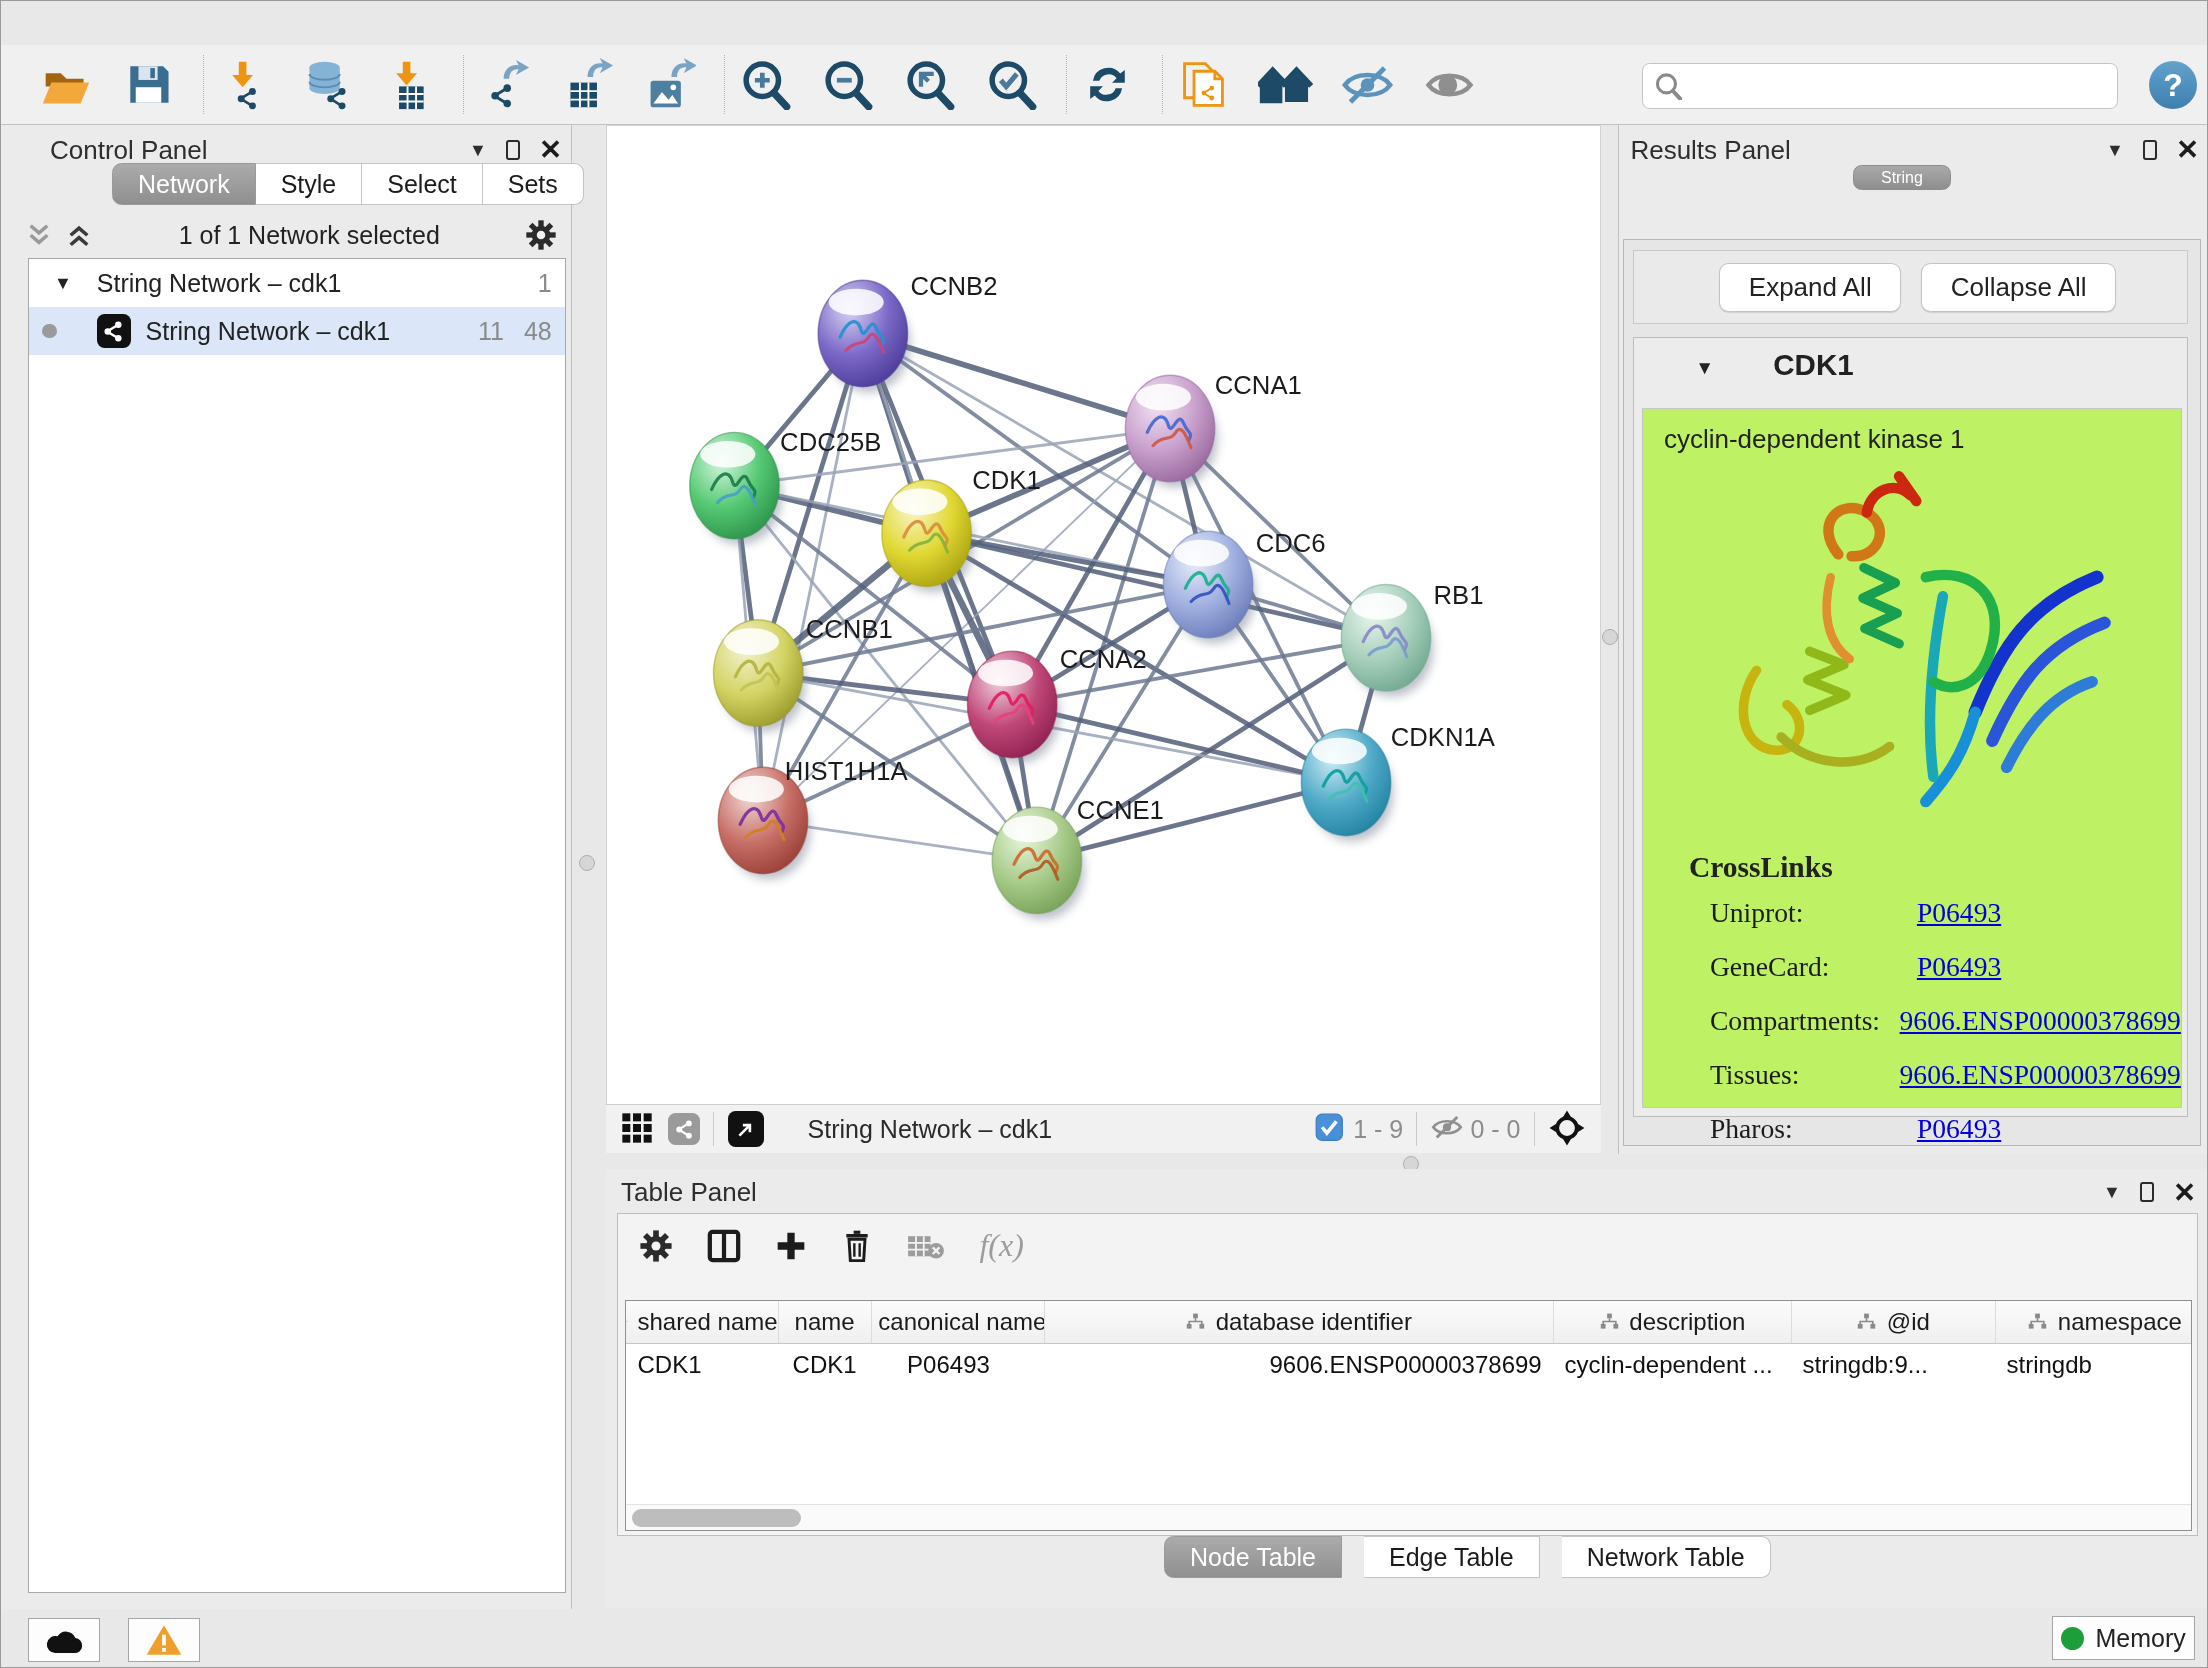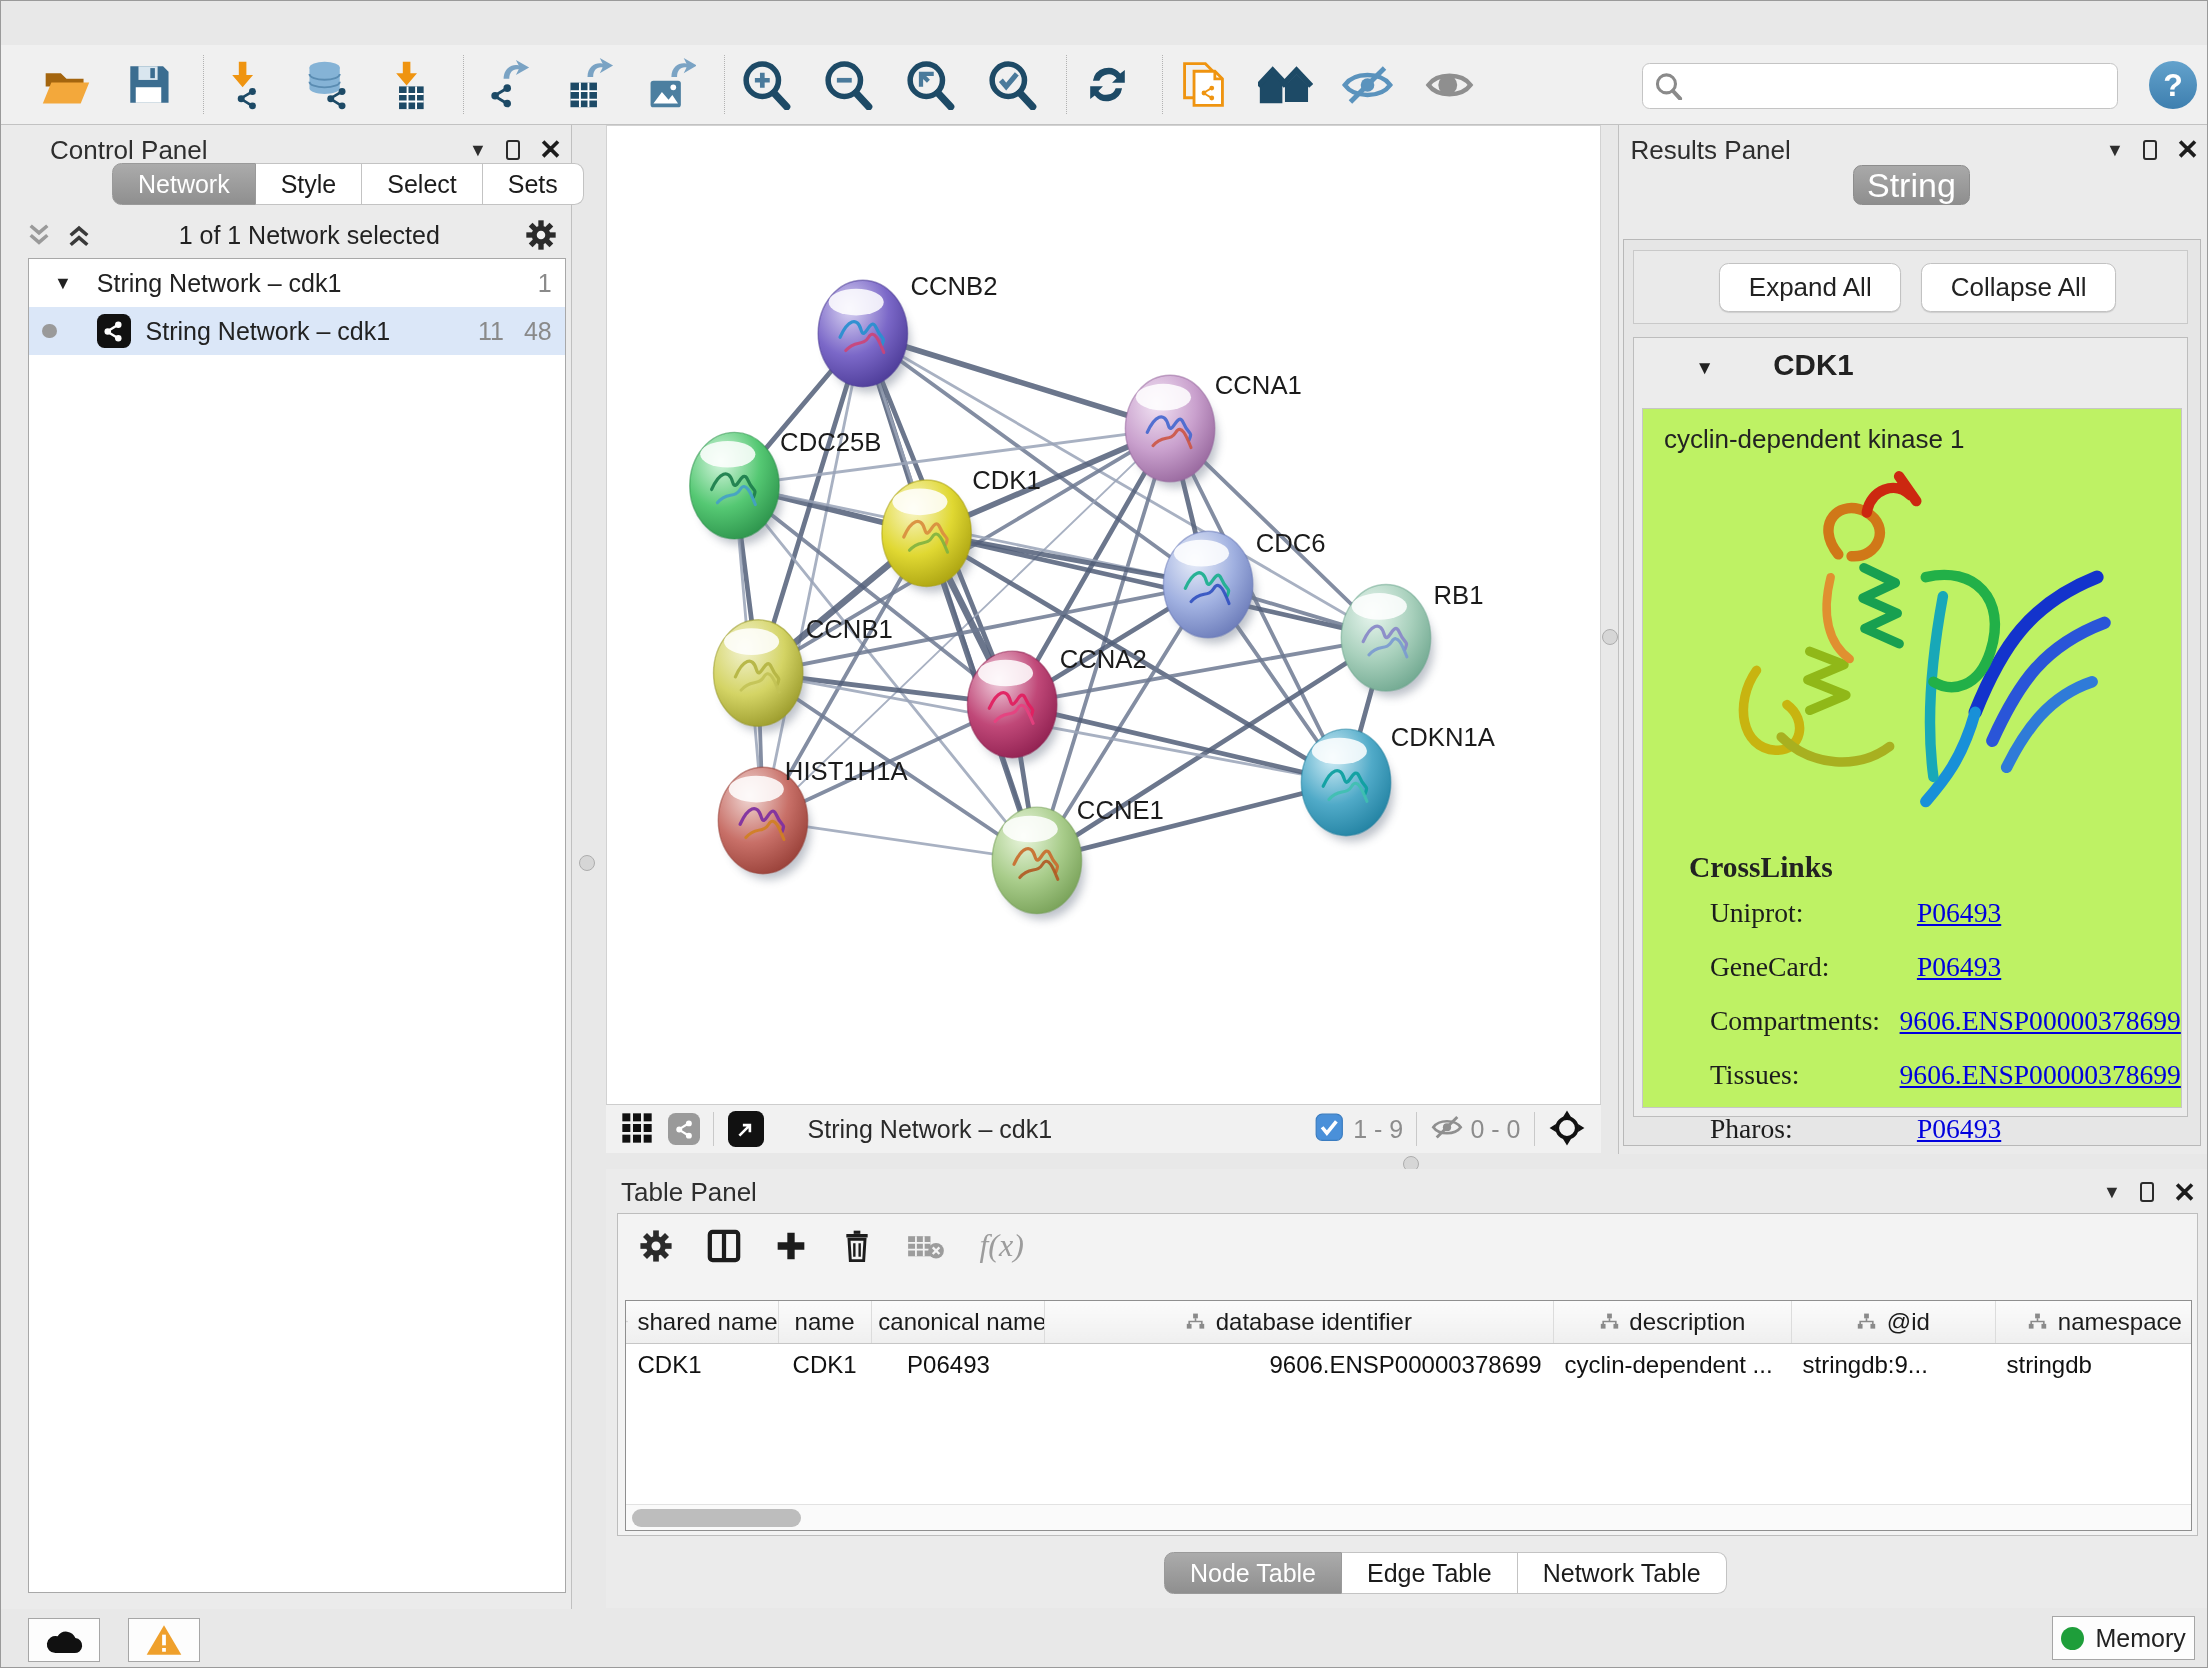--- a/index.html
+++ b/index.html
@@ -62,22 +62,22 @@
     border-top:1px solid #cdcdcd; display:flex; align-items:center; }
   .nb-sep { width:0; height:34px; border-left:1px solid #c9c9c9; margin:0 13.3px; }
   .nb-txt { font-size:25px; color:#2a2a2a; }
   .nb-count { font-size:25px; color:#8c8c8c; }
 
   
   #results { left:1617px; top:124px; width:592px; height:1029px; background:#ebebeb;
     border-left:1px solid #c0c0c0; }
   #res-outer { position:absolute; left:3.8px; top:114px; width:578px; height:907px;
     background:#e6e6e6; border:1.9px solid #b8b8b8; }
-  #res-tab { position:absolute; left:234px; top:40px; z-index:3; height:40px; padding:0 13px;
-    background:linear-gradient(#a9a9a9,#8e8e8e); color:#fff; font-size:34px; border-radius:8.6px;
+  #res-tab { position:absolute; left:234px; top:40px; z-index:3; height:25px; padding:0 27px;
+    background:linear-gradient(#a9a9a9,#8e8e8e); color:#fff; font-size:16px; border-radius:8.6px;
     display:flex; align-items:center; border:1px solid #8d8d8d; }
   #res-expbox { position:absolute; left:9.5px; top:9.5px; width:555px; height:74px;
     border:1px solid #c9c9c9; background:#eaeaea; }
   .res-btn { position:absolute; top:12.4px; height:49px; padding:0 28.5px; background:#fff;
     border:1px solid #c2c2c2; border-radius:9.5px; font-size:26px; display:flex; align-items:center;
     box-shadow:0 1px 1px rgba(0,0,0,.12); }
   #res-cdkbox { position:absolute; left:9.5px; top:97px; width:555px; height:780px;
     border:1px solid #bdbdbd; background:#ececec; }
   #res-innerbox { position:absolute; left:7.6px; top:70px; width:540px; height:700px;
     border:1px solid #c6c6c6; background:#bef264; }
@@ -785,21 +785,21 @@
                 <td style="text-align: left;">stringdb:9...</td>
                 <td style="text-align: left;">stringdb</td>
               </tr>
             </tbody>
         </table>
         <div id="tp-scroll">
           <div id="tp-thumb"></div>
         </div>
       </div>
     </div>
-    <div class="abs tabstrip" style="left:515px; top:383px;" id="tp-tabs">
+    <div class="abs tabstrip" style="left:515px; top:367px;gap:22px;" id="tp-tabs">
         <span class="tab sel">Node Table</span>
         <span class="tab">Edge Table</span>
         <span class="tab">Network Table</span>
       </div>
   </div>
 
   <span class="st-btn" style="left:27px;">
     <svg width="40" height="28.5" viewBox="0 0 28 20" color="#111">
         <use href="#i-cloud" width="28" height="20"></use>
       </svg>

